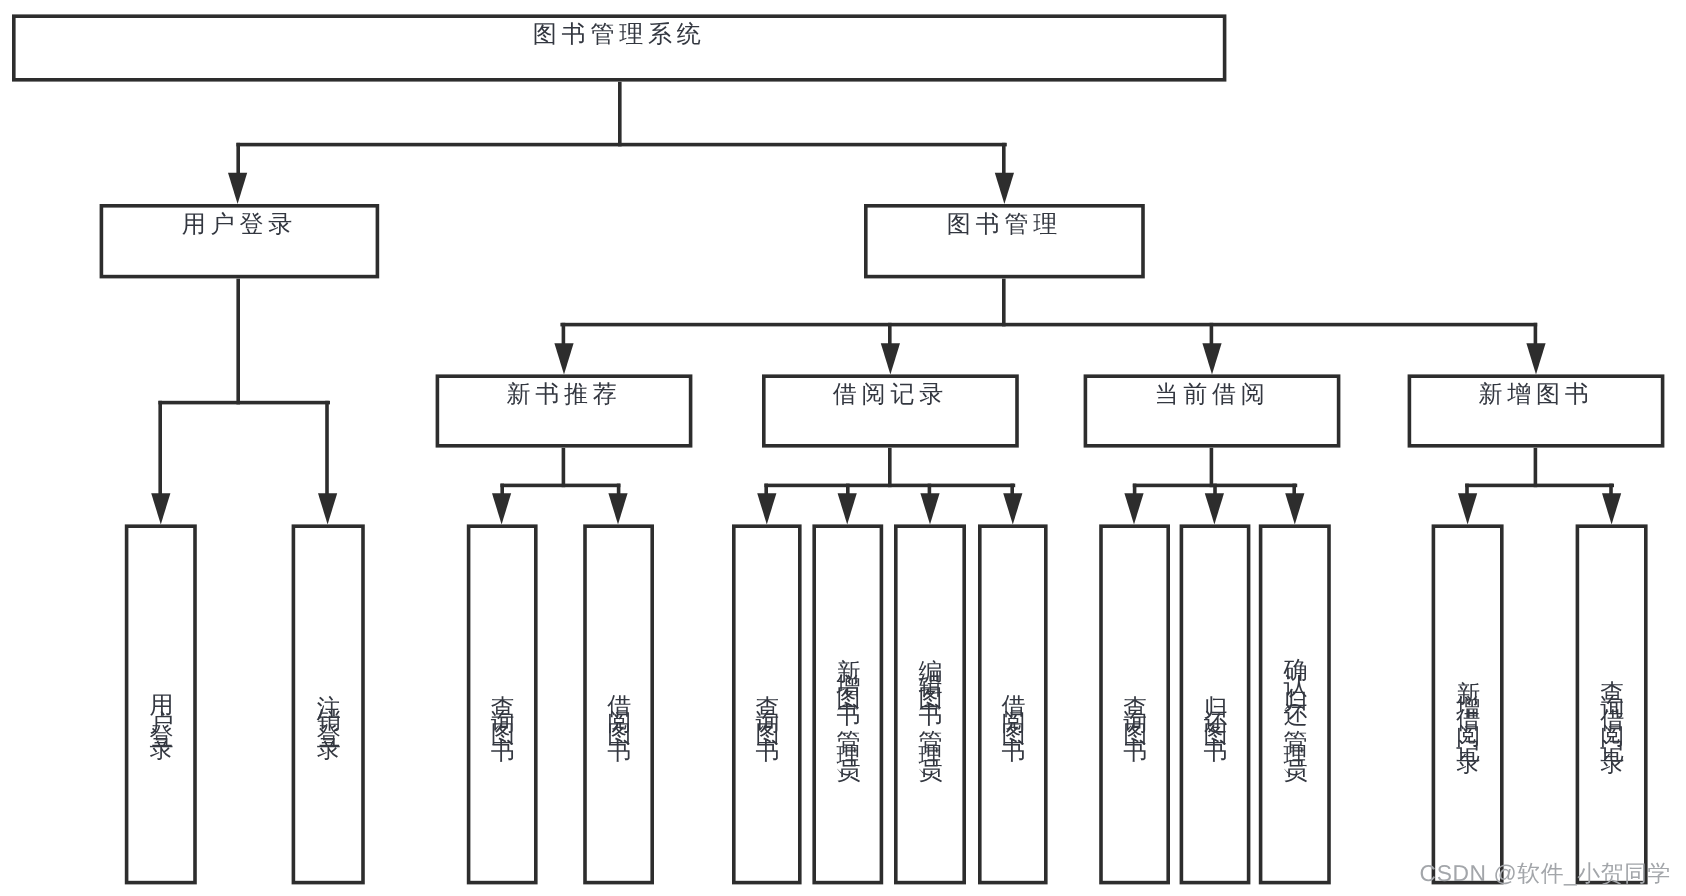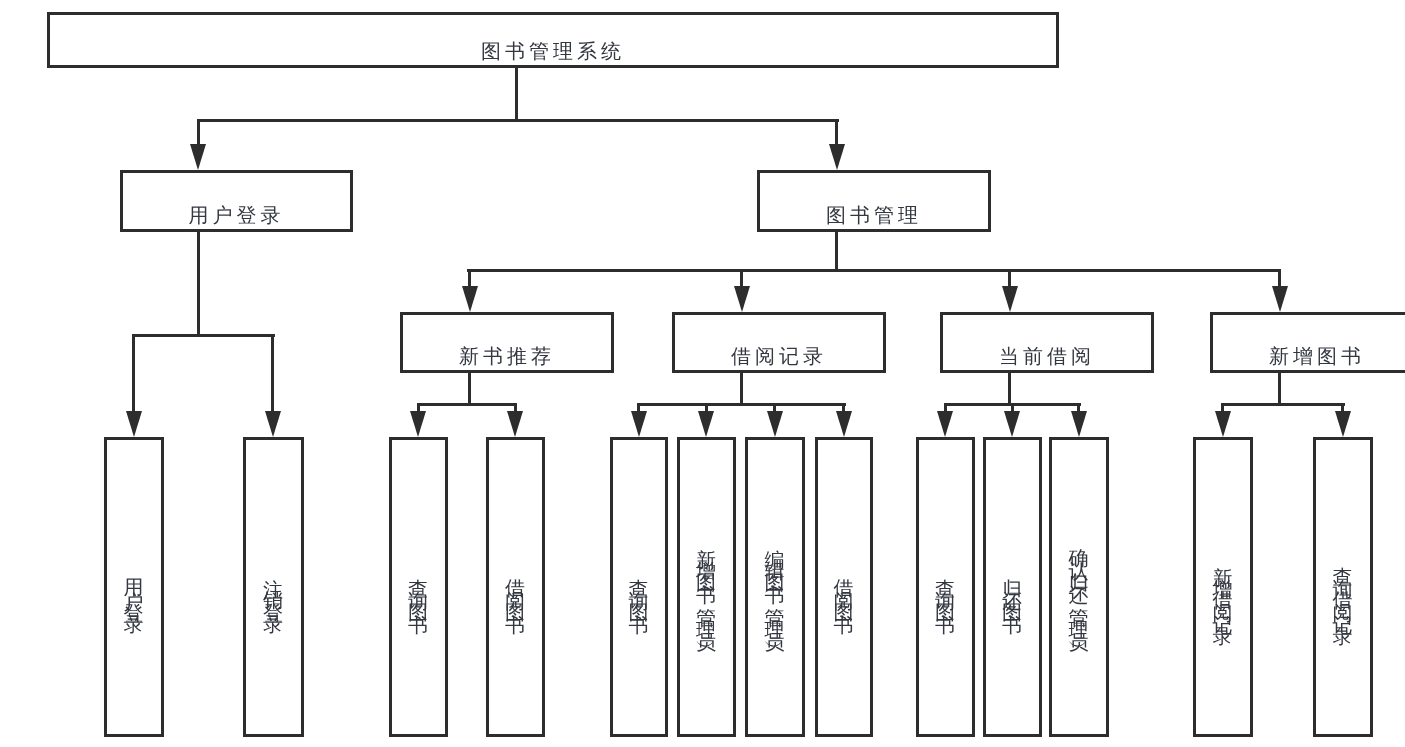--- a/index.html
+++ b/index.html
@@ -11,29 +11,28 @@
     overflow: hidden;
     font-family: "Liberation Sans", "DejaVu Sans", sans-serif;
     color: #333333;
   }
   .box {
     position: absolute;
     box-sizing: border-box;
     border: 3px solid #2d2d2d;
     background: #ffffff;
     display: flex;
-    align-items: flex-end;
+    align-items: flex-start;
     justify-content: center;
     font-size: 20px;
     letter-spacing: 4px;
     color: #333740;
     z-index: 2;
     text-align: center;
     white-space: nowrap;
-    margin-left: 37px;
   }
   .leaf {
     position: absolute;
     box-sizing: border-box;
     border: 3px solid #2d2d2d;
     background: #ffffff;
     display: flex;
     align-items: center;
     justify-content: center;
     z-index: 2;
@@ -192,14 +191,15 @@
     <span class="vtext">确认归还（管理员）</span>
   </div>
 
   <div class="leaf" style="left:1193px; top:437px; width:60px; height:300px;">
     <span class="vtext">新增借阅记录</span>
   </div>
   <div class="leaf" style="left:1313px; top:437px; width:60px; height:300px;">
     <span class="vtext">查询借阅记录</span>
   </div>
 
+  <div class="watermark">CSDN @软件_小贺同学</div>
 
 </div>
 
 </body></html>

